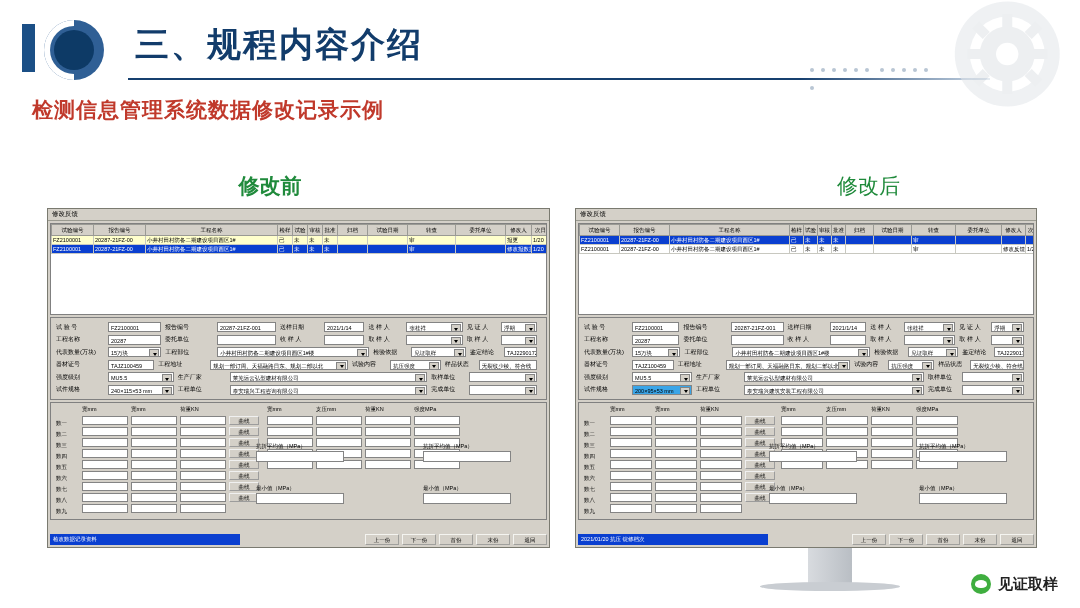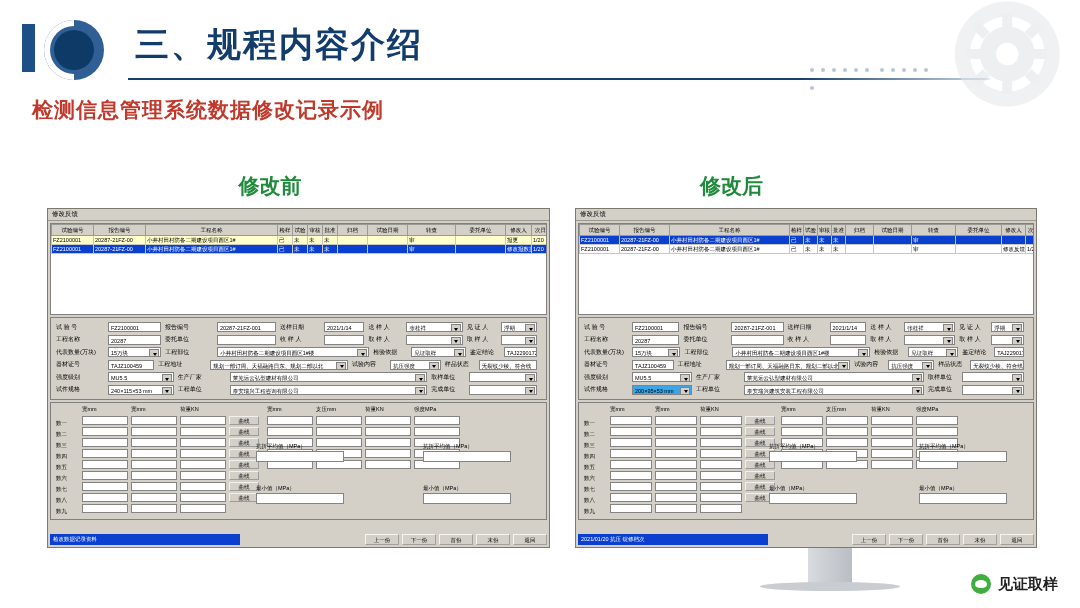--- a/index.html
+++ b/index.html
@@ -43,22 +43,22 @@
     font-family:"DejaVu Sans", sans-serif;
     letter-spacing:1px;
     margin-left:32px;
   }
 
   .caption-left {
     position:absolute; left:170px; top:172px; width:200px; text-align:center;
     font-size:21px; font-weight:bold; color:#1f8a3b; font-family:"DejaVu Sans", sans-serif;
   }
   .caption-right {
-    position:absolute; left:700px; top:172px; width:200px; text-align:left;
-    font-size:21px; font-weight:bold; color:#1f8a3b; font-family:"DejaVu Sans", sans-serif;
+    position:absolute; left:700px; top:172px; width:200px; text-align:right;
+    font-size:21px; font-weight:normal; color:#1f8a3b; font-family:"DejaVu Sans", sans-serif;
   }
 
   
   .app {
     position:absolute;
     background:#d4d0c8;
     border:1px solid #7a7a70;
     font-size:6px;
     color:#000;
     font-family:"Liberation Sans", sans-serif;

